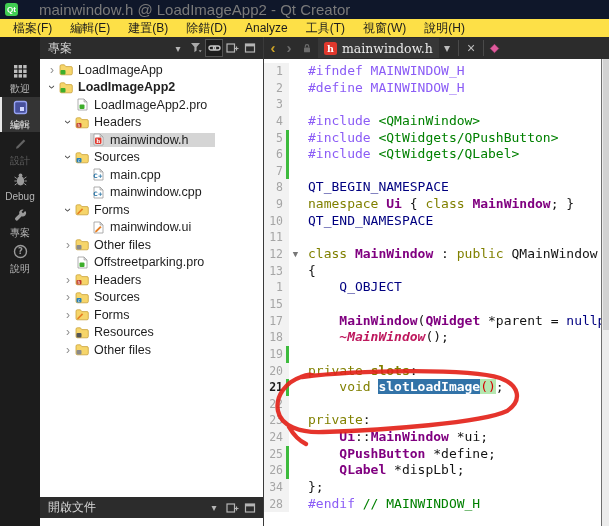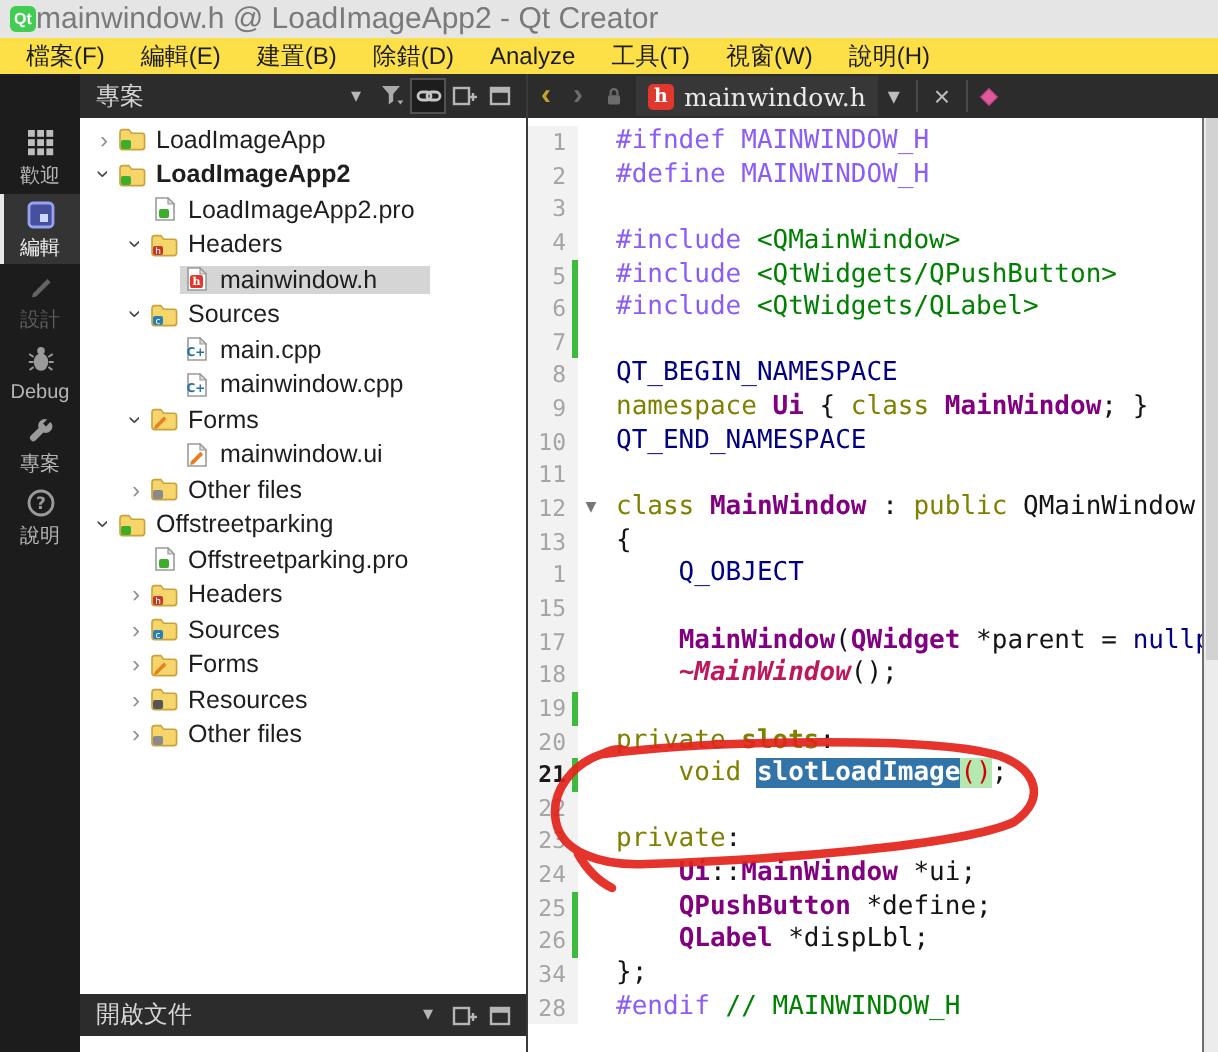--- a/index.html
+++ b/index.html
@@ -1,20 +1,20 @@
 <!DOCTYPE html>
 <html><head>
 <meta charset="utf-8">
 <style>
   html,body{margin:0;padding:0;background:#dcdcdc;}
   #app{position:relative;width:609px;height:526px;overflow:hidden;background:#fff;
        font-family:"Liberation Sans","DejaVu Sans",sans-serif;font-size:12px;
        -webkit-font-smoothing:antialiased;}
   
-  #titlebar{height:19px;background:#e5e5e5;display:flex;align-items:center;padding-left:5px;gap:0;}
+  #titlebar{height:19px;background:#0f172a;display:flex;align-items:center;padding-left:5px;gap:21px;}
   .qtlogo{width:13px;height:13px;border-radius:3px;background:#41cd52;color:#fff;font-weight:bold;
           font-size:8px;display:flex;align-items:center;justify-content:center;}
   #titlebar .wtitle{color:#7a7a7a;font-size:15px;}
   
   #menubar{height:18px;background:#fde047;display:flex;align-items:center;padding-left:4px;}
   .menu-item{padding:0 9px;color:#1c1c1c;font-size:12px;line-height:18px;cursor:default;}
   
   #mainrow{display:flex;height:489px;}
   
   #modebar{width:40px;background:#1c1c1c;padding-top:24px;box-sizing:border-box;flex:none;}
@@ -340,33 +340,20 @@
               <span class="ticon">
                 <svg width="14" height="13" viewBox="0 0 14 13">
                   <path d="M1 3.2q0-1.4 1.4-1.4h3l1.4 1.8h5.2q1.3 0 1.3 1.3v5.6q0 1.3-1.3 1.3H2.3Q1 11.8 1 10.5z" fill="#f6d56a" stroke="#c9a23c" stroke-width="0.8"></path>
                   <rect x="1.5" y="7" width="5" height="4.5" rx="1" fill="#8a8a8a"></rect>
                 </svg>
               </span>
               <span class="tlabel">Other files</span>
             </span>
           </div>
           <div class="tree-row">
-            <span class="indent" style="width: 0px;"></span>
-            <span class="chev exp">›</span>
-            <span class="rowinner">
-              <span class="ticon">
-                <svg width="14" height="13" viewBox="0 0 14 13">
-                  <path d="M1 3.2q0-1.4 1.4-1.4h3l1.4 1.8h5.2q1.3 0 1.3 1.3v5.6q0 1.3-1.3 1.3H2.3Q1 11.8 1 10.5z" fill="#f6d56a" stroke="#c9a23c" stroke-width="0.8"></path>
-                  <rect x="1.5" y="7" width="5" height="4.5" rx="1" fill="#3dae2b"></rect>
-                </svg>
-              </span>
-              <span class="tlabel">Offstreetparking</span>
-            </span>
-          </div>
-          <div class="tree-row">
             <span class="indent" style="width: 16px;"></span>
             <span class="chev"></span>
             <span class="rowinner">
               <span class="ticon">
                 <svg width="14" height="13" viewBox="0 0 14 13">
                   <path d="M3 1h6l3 3v8H3z" fill="#fff" stroke="#9a9a9a" stroke-width="0.8"></path>
                   <path d="M9 1l3 3H9z" fill="#dcdcdc" stroke="#9a9a9a" stroke-width="0.6"></path>
                   <rect x="4.5" y="6.5" width="5" height="4.5" rx="1" fill="#3dae2b"></rect>
                 </svg>
               </span>

